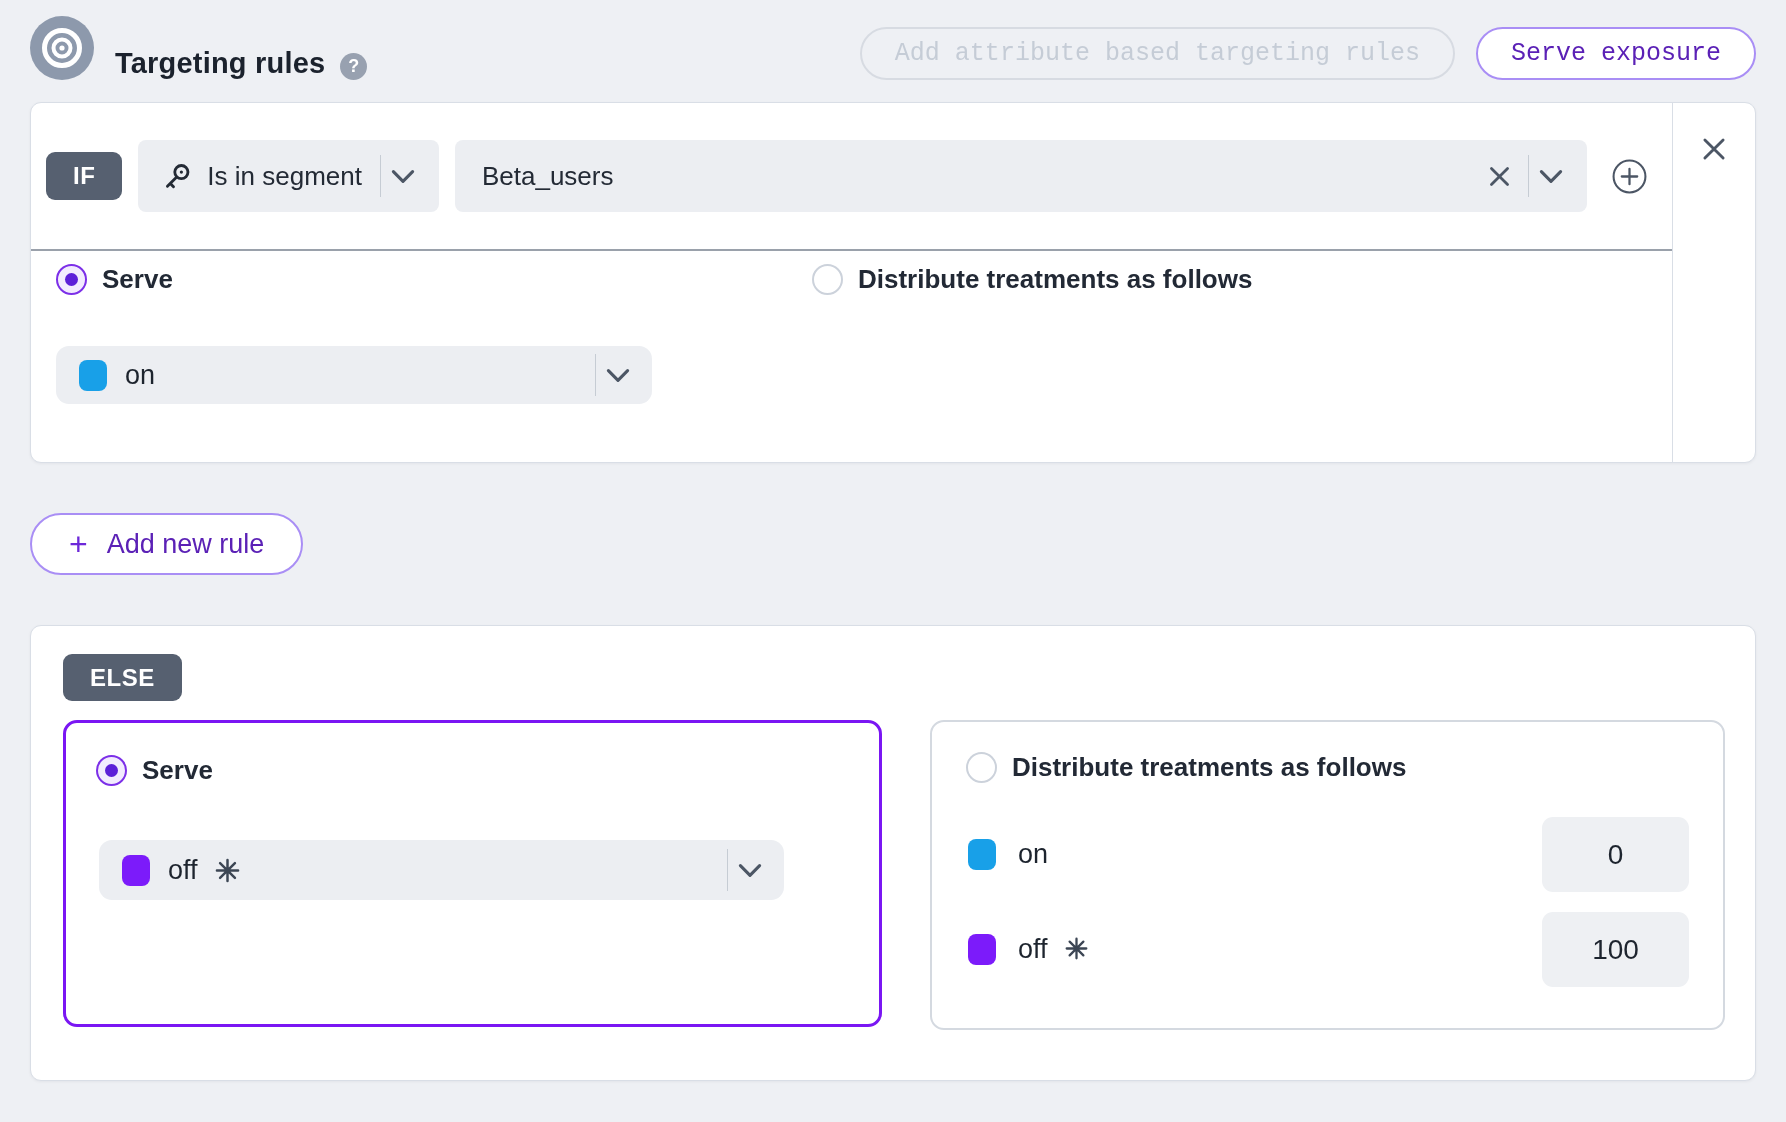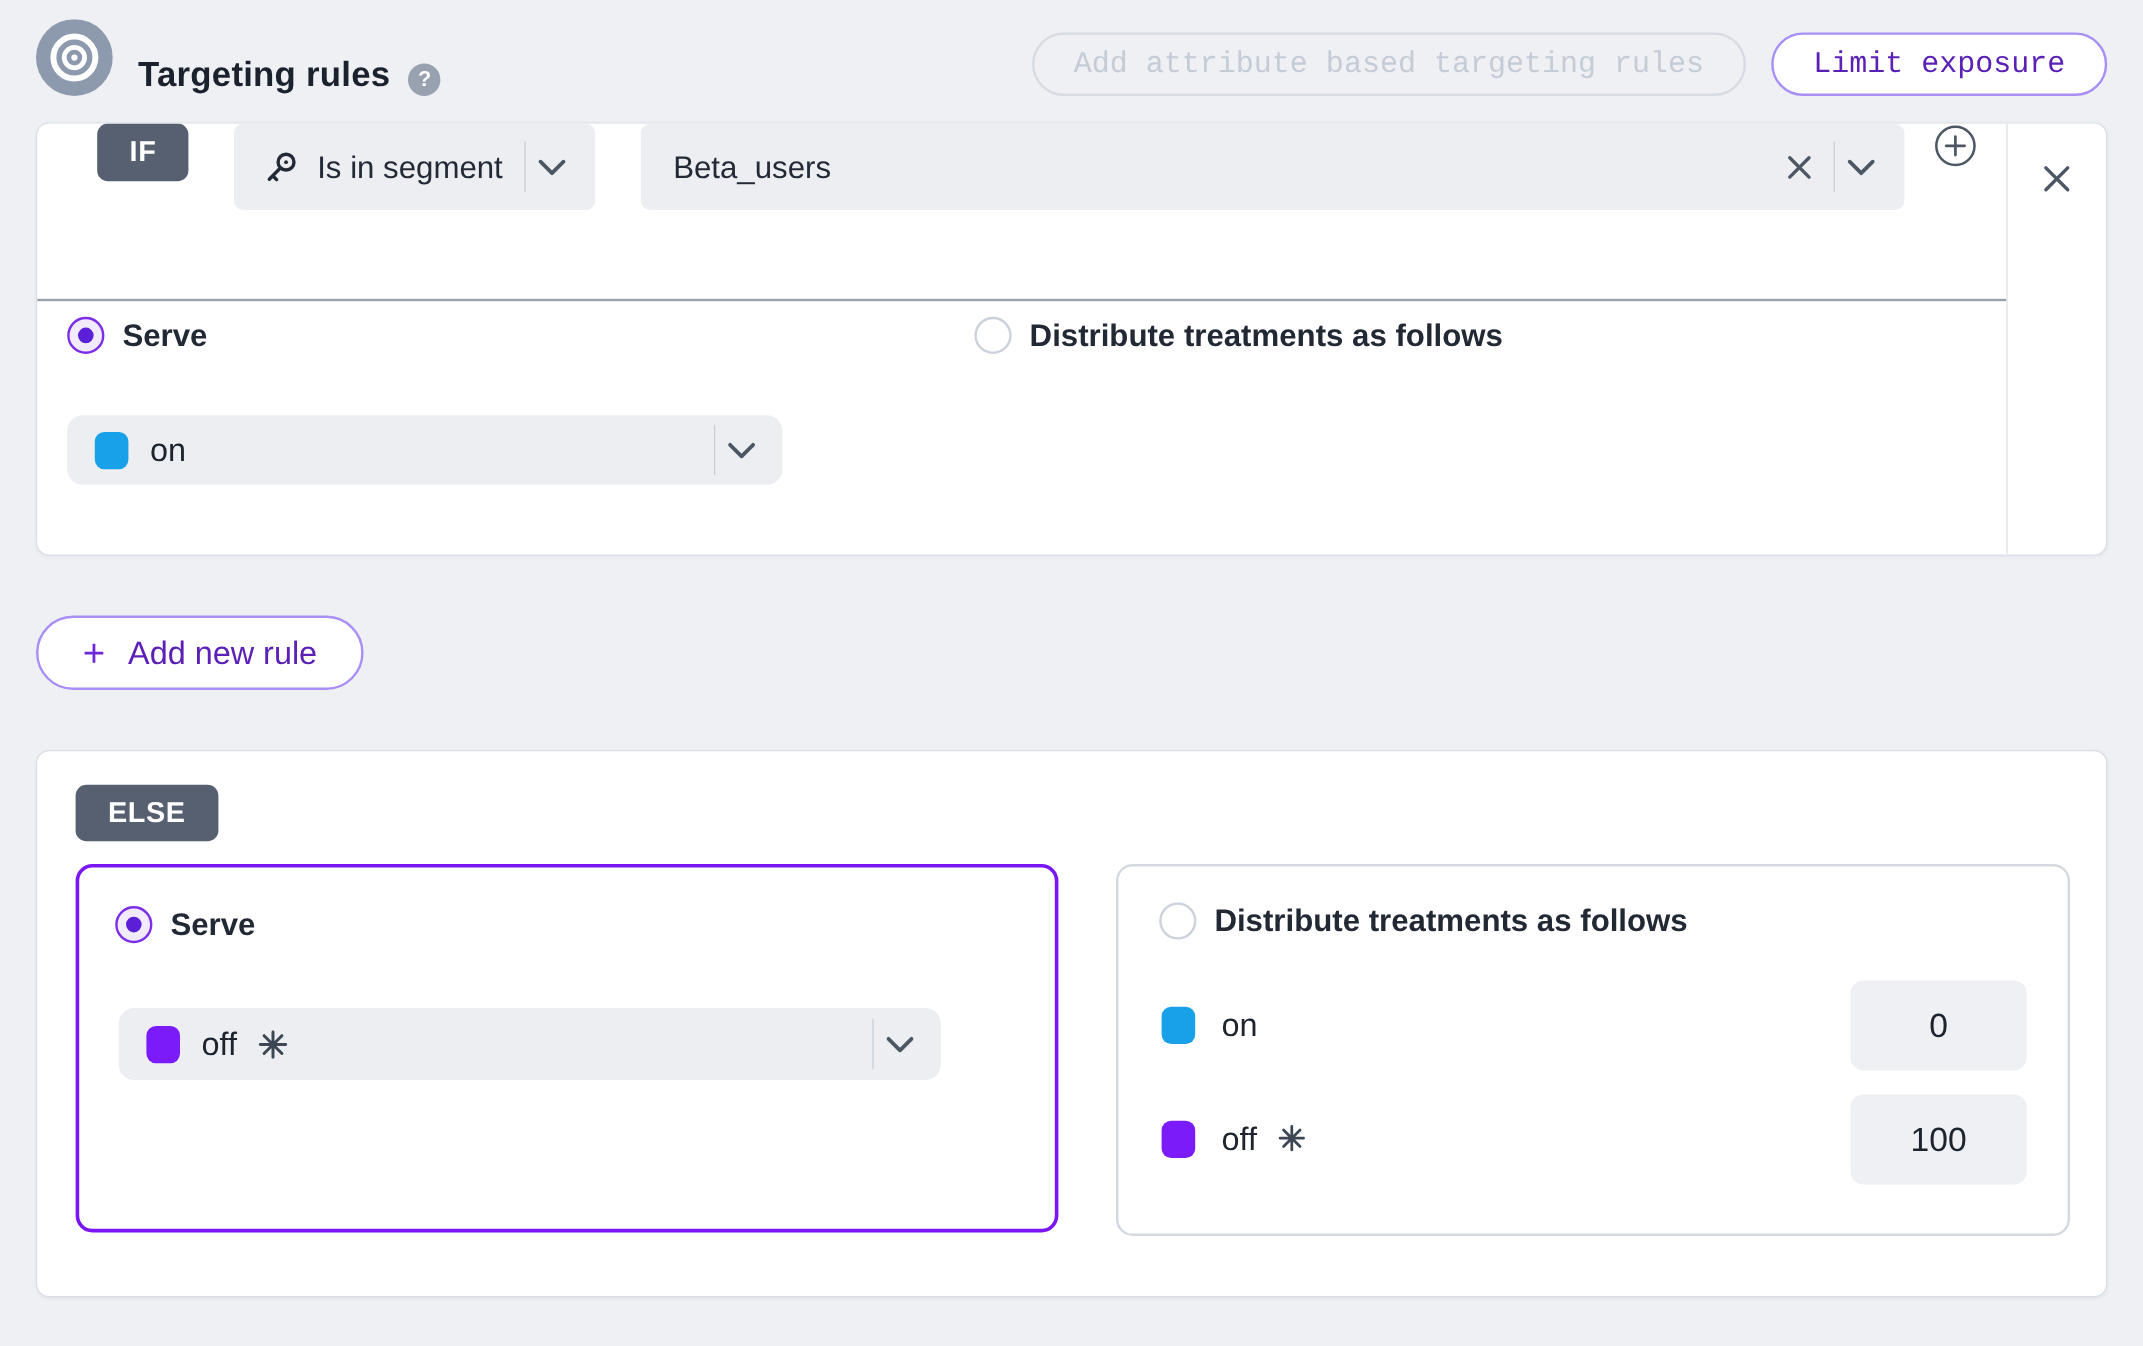--- a/index.html
+++ b/index.html
@@ -36,28 +36,28 @@
     box-shadow:0 1px 3px rgba(16,24,40,.05);
   }
   .rule-card { height:361px; display:flex; overflow:hidden; }
   .rule-main { flex:1; min-width:0; }
   .rule-side {
     width:83px; border-left:1px solid #d9dee6; display:flex;
     justify-content:center; padding-top:33px; flex:0 0 auto;
   }
   .icon-btn { background:none; border:none; cursor:pointer; color:#4c5665; padding:0; line-height:0; }
 
-  .condition-row { height:146px; display:flex; align-items:flex-start; padding:0 24px 0 50px; gap:16px; }
+  .condition-row { height:146px; display:flex; align-items:center; padding:0 24px 0 15px; gap:16px; }
   .kw-badge {
     background:#566070; color:#fff; font-weight:700; font-size:24px;
     border-radius:9px; padding:10px 27px; letter-spacing:.5px; flex:0 0 auto;
   }
   .pill {
     background:#eceef2; border-radius:8px; height:72px; display:flex;
-    align-items:center; padding:0 14px 0 24px; cursor:pointer;margin-left:22px;
+    align-items:center; padding:0 14px 0 24px; cursor:pointer;
   }
   .pill-label { font-size:26px; color:#232a35; margin:0 18px 0 14px; white-space:nowrap; }
   .pill-value { font-size:26px; color:#232a35; white-space:nowrap; }
   .v-sep { width:1px; height:42px; background:#c6ccd4; flex:0 0 auto; }
   .segment-pill { flex:1; min-width:0; padding-left:27px; }
   .chev { width:24px; height:15px; color:#4c5665; margin:0 10px; flex:0 0 auto; }
   .clear-x { width:23px; height:23px; color:#4c5665; margin-right:17px; flex:0 0 auto; }
   .plus-circle { width:37px; height:37px; color:#4c5665; margin-left:8px; flex:0 0 auto; }
   .close-x { width:26px; height:26px; color:#4c5665; }
   .key-icon { width:31px; height:31px; color:#232a35; flex:0 0 auto; }
@@ -129,21 +129,21 @@
         <circle cx="32" cy="32" r="32" fill="#8d99ac"></circle>
         <circle cx="32" cy="32" r="17.5" fill="none" stroke="#fff" stroke-width="5"></circle>
         <circle cx="32" cy="32" r="8.5" fill="none" stroke="#fff" stroke-width="4"></circle>
         <circle cx="32" cy="32" r="2.6" fill="#fff"></circle>
       </svg>
     </span>
     <h1 class="page-title">Targeting rules</h1>
     <span class="help-circle">?</span>
     <span class="header-spacer"></span>
     <button class="btn btn-disabled">Add attribute based targeting rules</button>
-    <button class="btn btn-outline">Limit exposure</button>
+    <button class="btn btn-outline">Serve exposure</button>
   </div>
 
   
   <div class="card rule-card">
     <div class="rule-main">
 
       <div class="condition-row">
         <span class="kw-badge">IF</span>
 
         <div class="pill">

